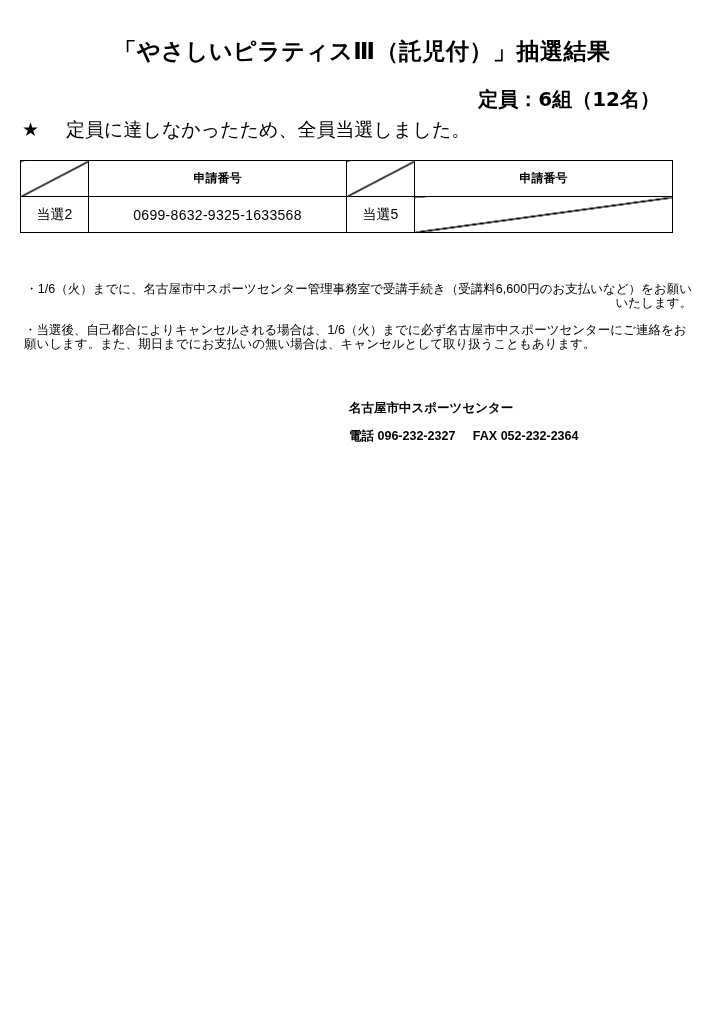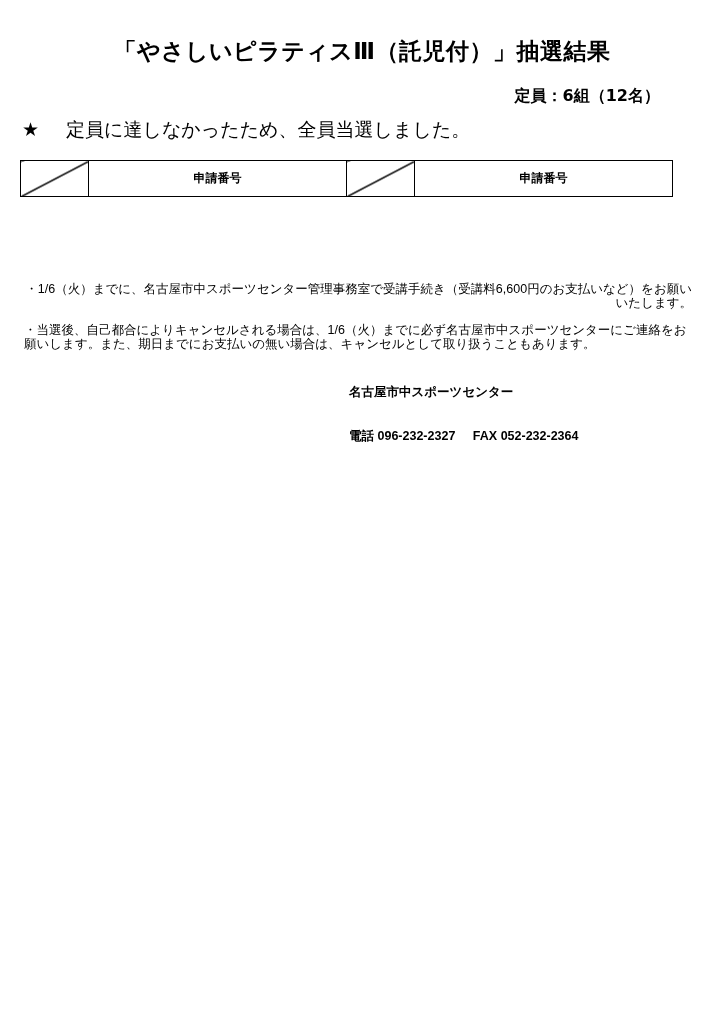--- a/index.html
+++ b/index.html
@@ -23,21 +23,21 @@
       text-align: center;
       font-size: 23px;
       font-weight: bold;
       letter-spacing: 0.5px;
       white-space: nowrap;
     }
     .capacity {
       position: absolute;
       right: 64px;
       top: 86px;
-      font-size: 16px;
+      font-size: 20px;
       font-weight: bold;
       white-space: nowrap;
       text-align: right;
     }
     .notice {
       position: absolute;
       left: 22px;
       top: 117px;
       font-size: 19px;
       white-space: nowrap;
@@ -99,21 +99,21 @@
     .p1 { top: 282px; text-align: right; }
     .p2 { top: 323px; }
     .contact {
       position: absolute;
       left: 349px;
       font-size: 12.5px;
       font-weight: bold;
       white-space: nowrap;
       font-family: "Liberation Sans", "DejaVu Sans", sans-serif;
     }
-    .c1 { top: 384px; }
+    .c1 { top: 400px; }
     .c2 { top: 428px; }
     .c2 .gap { display: inline-block; width: 14px; }
   </style>
 </head>
 <body>
 
 <div class="title">「やさしいピラティスⅢ（託児付）」抽選結果</div>
 
 <div class="capacity">定員：6組（12名）</div>
 
@@ -128,20 +128,26 @@
     <col style="width:68px">
     <col style="width:258px">
   </colgroup>
   <tbody>
       <tr>
     <td class="slash-up"></td>
     <td class="hdr">申請番号</td>
     <td class="slash-up"></td>
     <td class="hdr">申請番号</td>
   </tr>
+  <tr>
+    <td>当選2</td>
+    <td class="val">0699-8632-9325-1633568</td>
+    <td>当選5</td>
+    <td class="slash-up-right"></td>
+  </tr>
 </tbody>
   </table>
 
 <div class="para p1">・1/6（火）までに、名古屋市中スポーツセンター管理事務室で受講手続き（受講料6,600円のお支払いなど）をお願いいたします。</div>
 <div class="para p2">・当選後、自己都合によりキャンセルされる場合は、1/6（火）までに必ず名古屋市中スポーツセンターにご連絡をお願いします。また、期日までにお支払いの無い場合は、キャンセルとして取り扱うこともあります。</div>
 
 <div class="contact c1">名古屋市中スポーツセンター</div>
 <div class="contact c2">
   <span>電話</span>
   <span>096-232-2327</span><span class="gap"></span>

